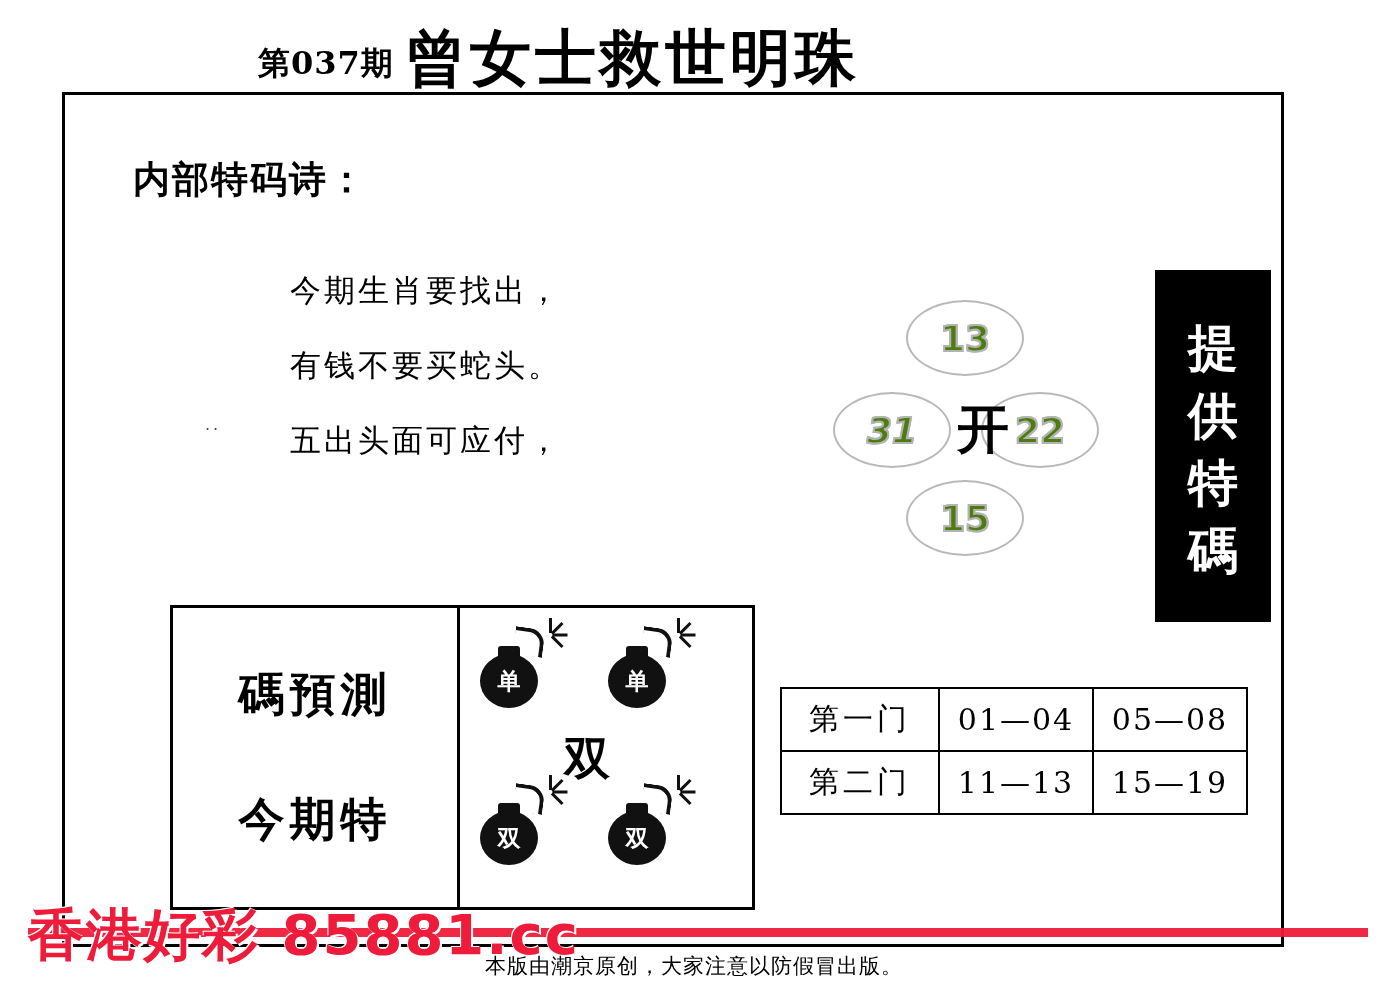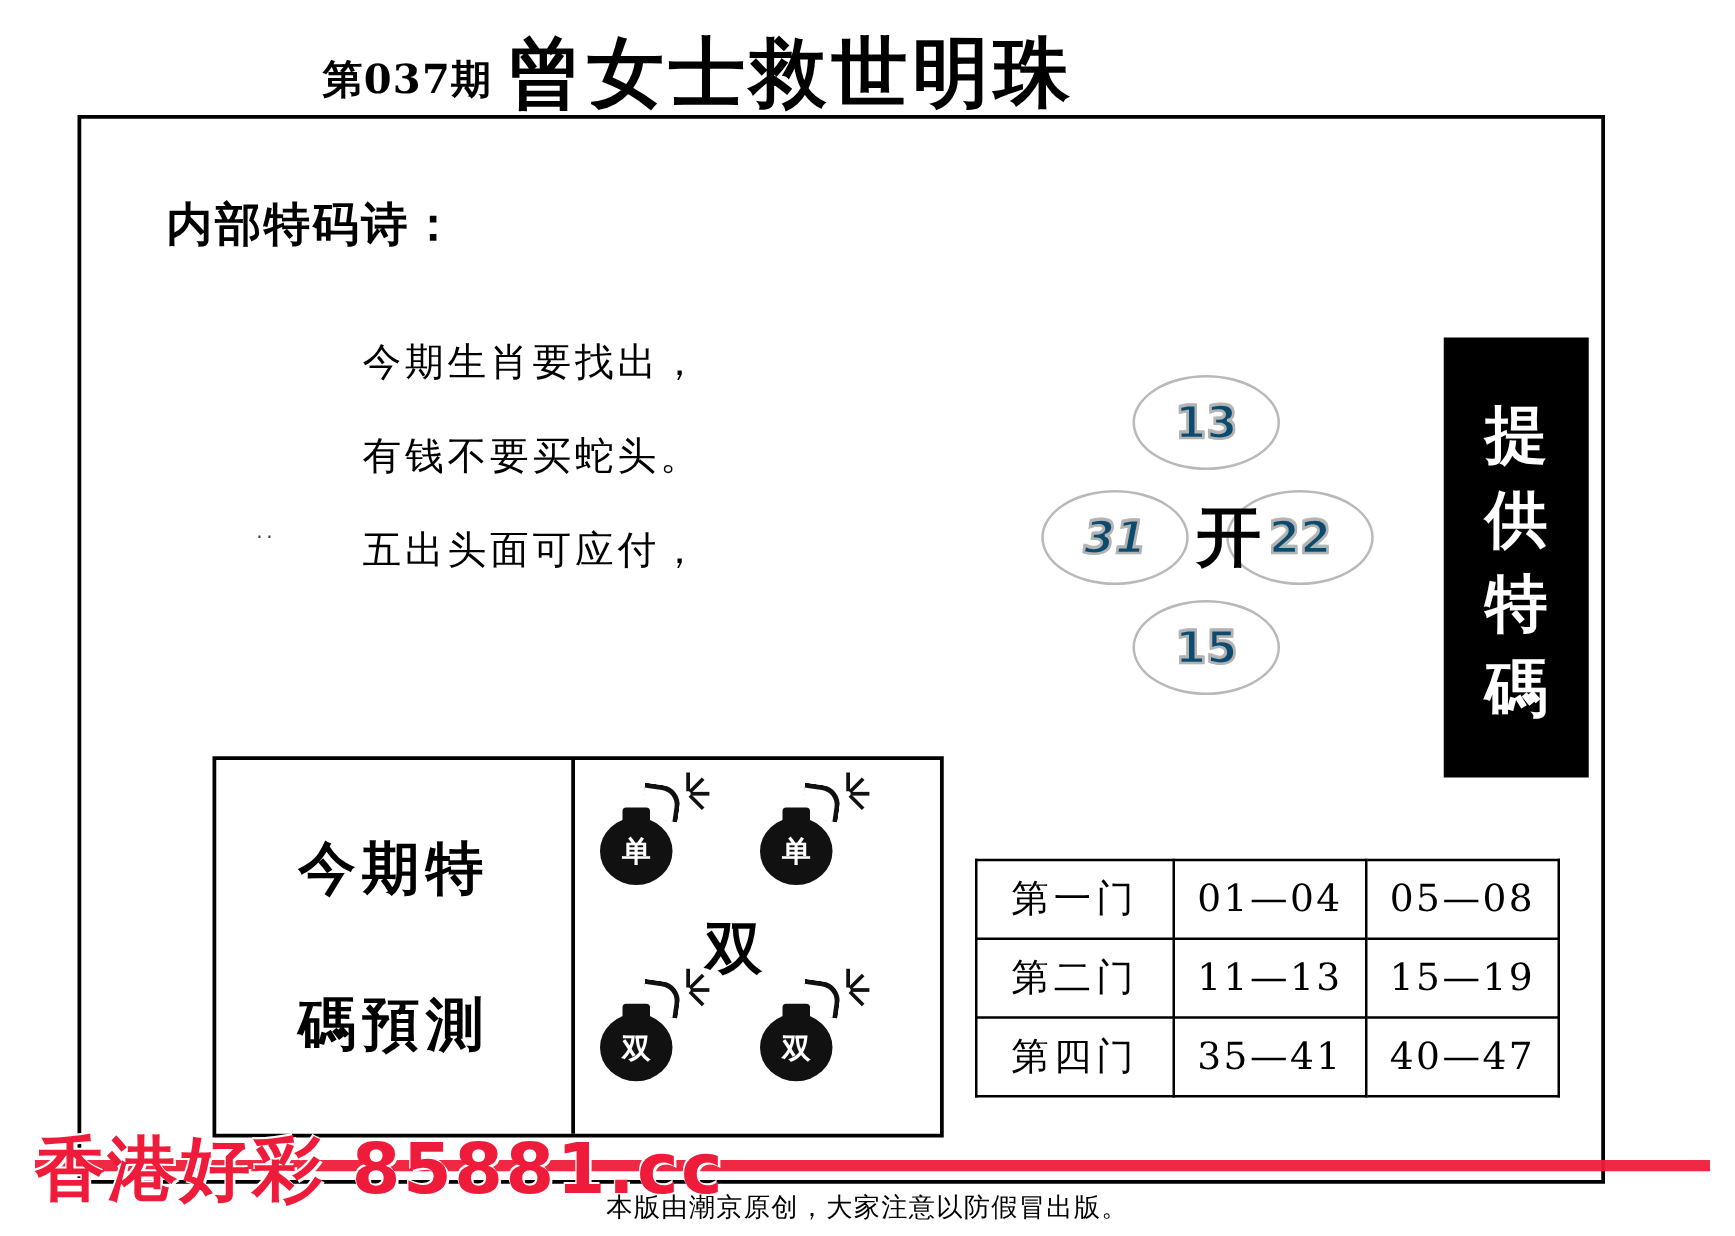--- a/index.html
+++ b/index.html
@@ -104,21 +104,21 @@
     height: 76px;
     border: 2px solid #b9b9b9;
     border-radius: 50%;
     box-sizing: border-box;
     display: flex;
     align-items: center;
     justify-content: center;
     font-family: "DejaVu Sans", "Liberation Sans", sans-serif;
     font-size: 36px;
     font-weight: bold;
-    color: #0c4a6e;
+    color: #4d7c0f;
     -webkit-text-stroke: 2px #b3b3b3;
     text-shadow:
       -1px -1px 0 #bdbdbd,
        1px -1px 0 #bdbdbd,
       -1px  1px 0 #bdbdbd,
        1px  1px 0 #bdbdbd;
   }
   #ball-top    { left: 111px; top: 0px; }
   #ball-left   { left: 38px;  top: 92px; font-style: italic; }
   #ball-right  { left: 186px; top: 92px; }
@@ -357,22 +357,22 @@
 
   <div id="vertical-banner">
     <span class="banner-char">提</span>
     <span class="banner-char">供</span>
     <span class="banner-char">特</span>
     <span class="banner-char">碼</span>
   </div>
 
   <div id="prediction-box">
     <div id="prediction-label">
+      <div class="pred-label-line">碼預測</div>
       <div class="pred-label-line">今期特</div>
-      <div class="pred-label-line">碼預測</div>
     </div>
     <div id="bomb-area">
 
       <div class="bomb" id="bomb1">
         <span class="fuse"></span>
         <span class="spark">
           <i style="transform:rotate(0deg)"></i>
             <i style="transform:rotate(45deg)"></i>
             <i style="transform:rotate(90deg)"></i>
             <i style="transform:rotate(135deg)"></i>
@@ -427,25 +427,20 @@
       <tr>
         <td class="gate-name">第一门</td>
         <td>01—04</td>
         <td>05—08</td>
       </tr>
       <tr>
         <td class="gate-name">第二门</td>
         <td>11—13</td>
         <td>15—19</td>
       </tr>
-      <tr>
-        <td class="gate-name">第四门</td>
-        <td>35—41</td>
-        <td>40—47</td>
-      </tr>
     </tbody>
   </table>
 
 </div>
 
 <div id="watermark">
   <div id="wm-bar"></div>
   <div id="wm-text">香港好彩 85881.cc</div>
 </div>
 

